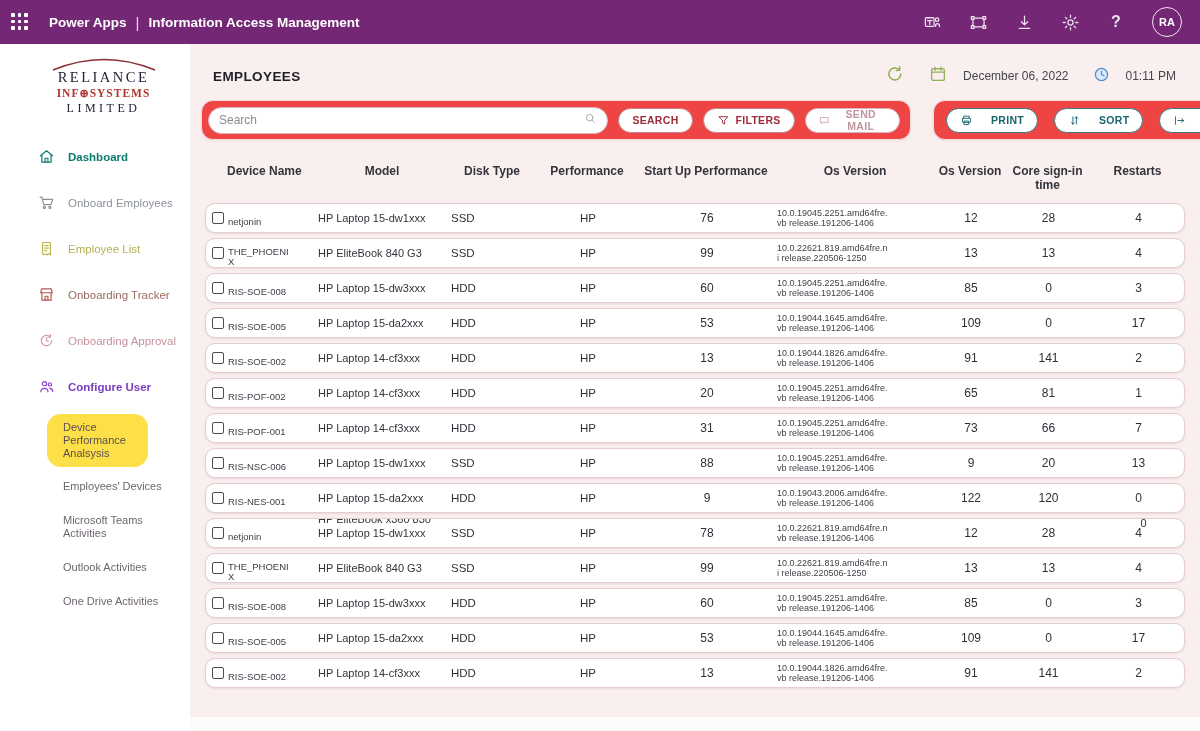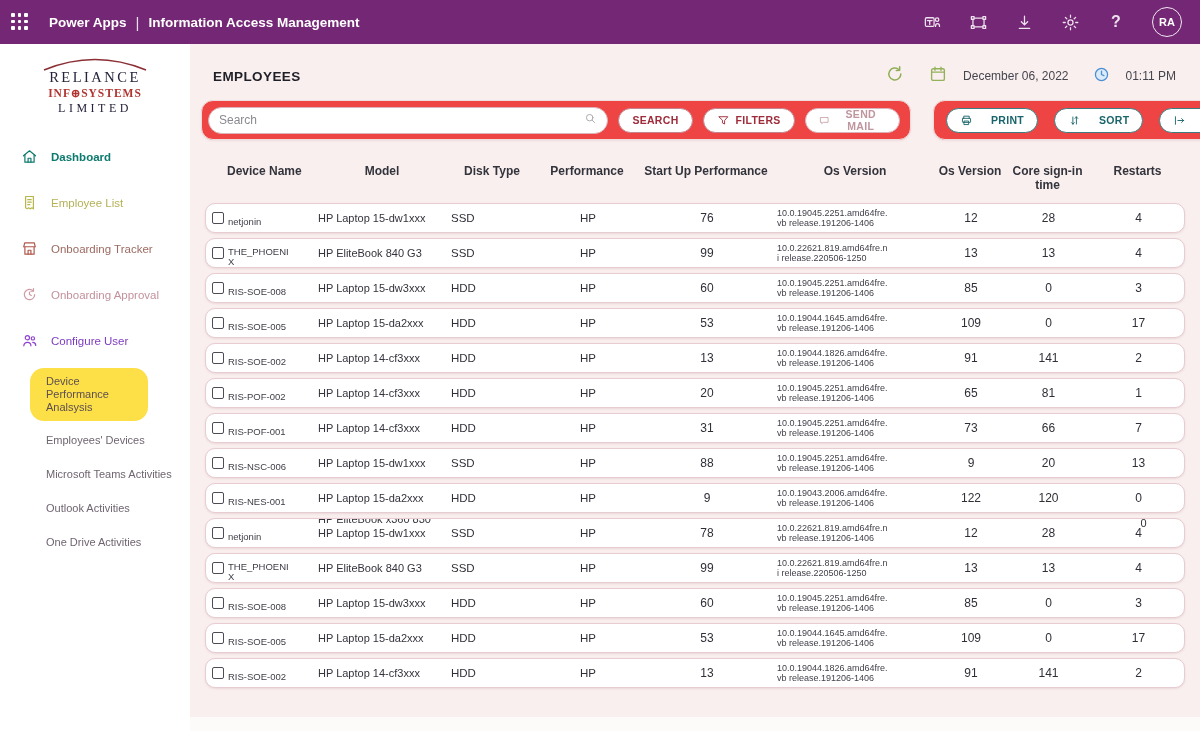--- a/index.html
+++ b/index.html
@@ -15,21 +15,21 @@
   .tb-title { margin-left:20px; font-size:13.5px; font-weight:bold; display:flex; align-items:center; gap:9px; }
   .tb-sep { opacity:.85; font-weight:400; font-size:15px; }
   .tb-right { margin-left:auto; display:flex; align-items:center; gap:26px; margin-right:18px; }
   .tb-ic { width:20px; height:20px; display:flex; align-items:center; justify-content:center;
            color:#efe2ef; cursor:pointer; font-size:15px; }
   .tb-ic svg { width:19px; height:19px; stroke:#efe2ef; fill:none; stroke-width:1.6; stroke-linecap:round; stroke-linejoin:round; }
   .avatar { width:30px; height:30px; border:1.6px solid #f2e7f2; border-radius:50%;
             display:flex; align-items:center; justify-content:center; font-size:11px; font-weight:bold; cursor:pointer; }
 
   
-  .sidebar { position:absolute; left:0; top:44px; width:190px; height:687px; background:#fff; z-index:4; }
+  .sidebar { position:absolute; left:0; top:44px; width:190px; height:687px; background:#fff; z-index:4;padding-left:17px; }
   .logo { margin:14px auto 6px auto; width:150px; text-align:center; font-family:"Liberation Serif", serif; }
   .logo-arc { display:block; margin:0 auto -2px auto; }
   .logo-l1 { font-size:14.5px; letter-spacing:2.5px; color:#23233a; }
   .logo-l2 { font-size:11.5px; font-weight:bold; letter-spacing:1px; color:#b13430; margin-top:1px; }
   .logo-globe { font-size:11px; }
   .logo-l3 { font-size:12px; letter-spacing:3.5px; color:#23233a; margin-top:1px; }
   .nav { margin-top:22px; }
   .nav-item { display:flex; align-items:center; gap:13px; padding:10px 8px 10px 21px;
               margin-bottom:9px; cursor:pointer; }
   .nav-item svg { width:17px; height:17px; stroke:currentColor; fill:none; stroke-width:1.7;
@@ -173,20 +173,30 @@
         <span style="color:#0d7a6f;display:flex;">
           <svg viewBox="0 0 24 24">
             <path d="M3.5 11L12 4l8.5 7"></path>
             <path d="M5.5 9.5V20h13V9.5"></path>
             <path d="M10 20v-5.5h4V20"></path>
           </svg>
         </span>
         <span class="nav-label" style="color:#0d7a6f;font-weight:bold">Dashboard</span>
       </div>
       <div class="nav-item">
+        <span style="color:#8a9199;display:flex;">
+          <svg viewBox="0 0 24 24">
+            <path d="M3 4.5h2.6L8 15h10l2.8-7.5H7"></path>
+            <circle cx="9" cy="19" r="1.4"></circle>
+            <circle cx="16.8" cy="19" r="1.4"></circle>
+          </svg>
+        </span>
+        <span class="nav-label" style="color:#8d929b;font-weight:normal">Onboard Employees</span>
+      </div>
+      <div class="nav-item">
         <span style="color:#b9b64b;display:flex;">
           <svg viewBox="0 0 24 24">
             <path d="M6.5 3.5h11V21l-2.2-1.5L13 21l-2.2-1.5L8.7 21l-2.2-1.5z"></path>
             <path d="M9.5 8h5M9.5 11.5h5M9.5 15h3"></path>
           </svg>
         </span>
         <span class="nav-label" style="color:#b5b157;font-weight:normal">Employee List</span>
       </div>
       <div class="nav-item">
         <span style="color:#b2584c;display:flex;">
@@ -210,21 +220,21 @@
       </div>
       <div class="nav-item">
         <span style="color:#8f43cf;display:flex;">
           <svg viewBox="0 0 24 24">
             <circle cx="9" cy="8" r="3"></circle>
             <path d="M4 19.5c0-3 2.3-4.8 5-4.8s5 1.8 5 4.8"></path>
             <circle cx="16.8" cy="9" r="2.3"></circle>
             <path d="M16.5 14.6c2.4 0 4.3 1.8 4.3 4.4"></path>
           </svg>
         </span>
-        <span class="nav-label" style="color:#7d3bbf;font-weight:normal">Configure User</span>
+        <span class="nav-label" style="color:#7d3bbf;font-weight:bold">Configure User</span>
       </div>
     </div>
   <div>
     <div id="subnav">
         <div class="sub-item active">Device Performance Analsysis</div>
         <div class="sub-item">Employees' Devices</div>
         <div class="sub-item">Microsoft Teams Activities</div>
         <div class="sub-item">Outlook Activities</div>
         <div class="sub-item">One Drive Activities</div>
       </div>

